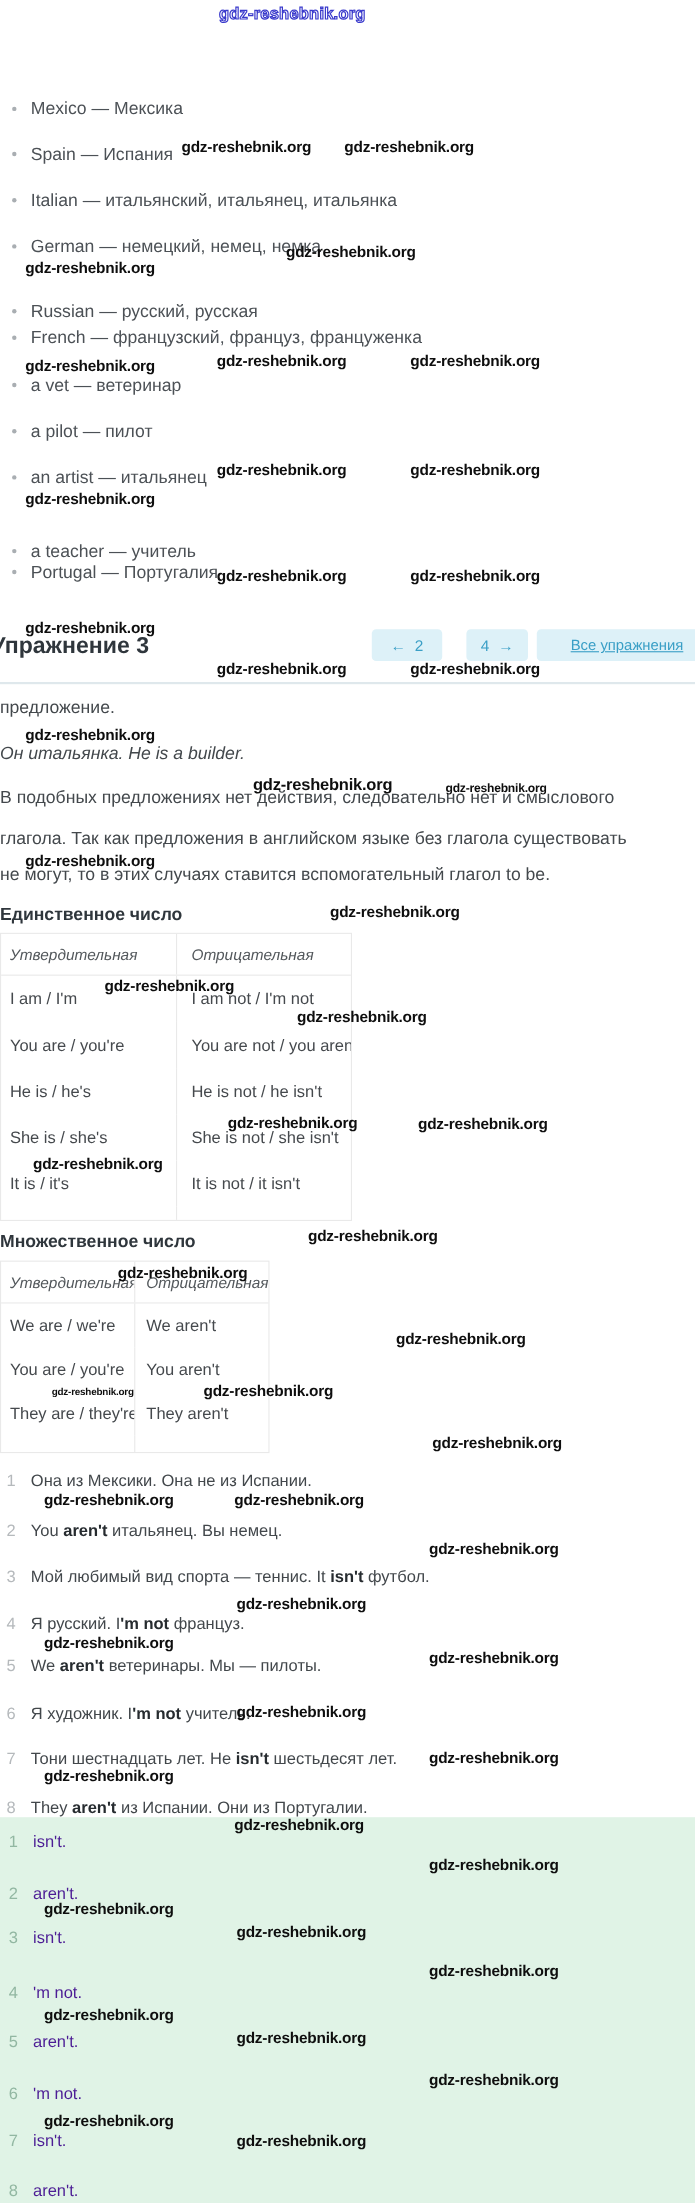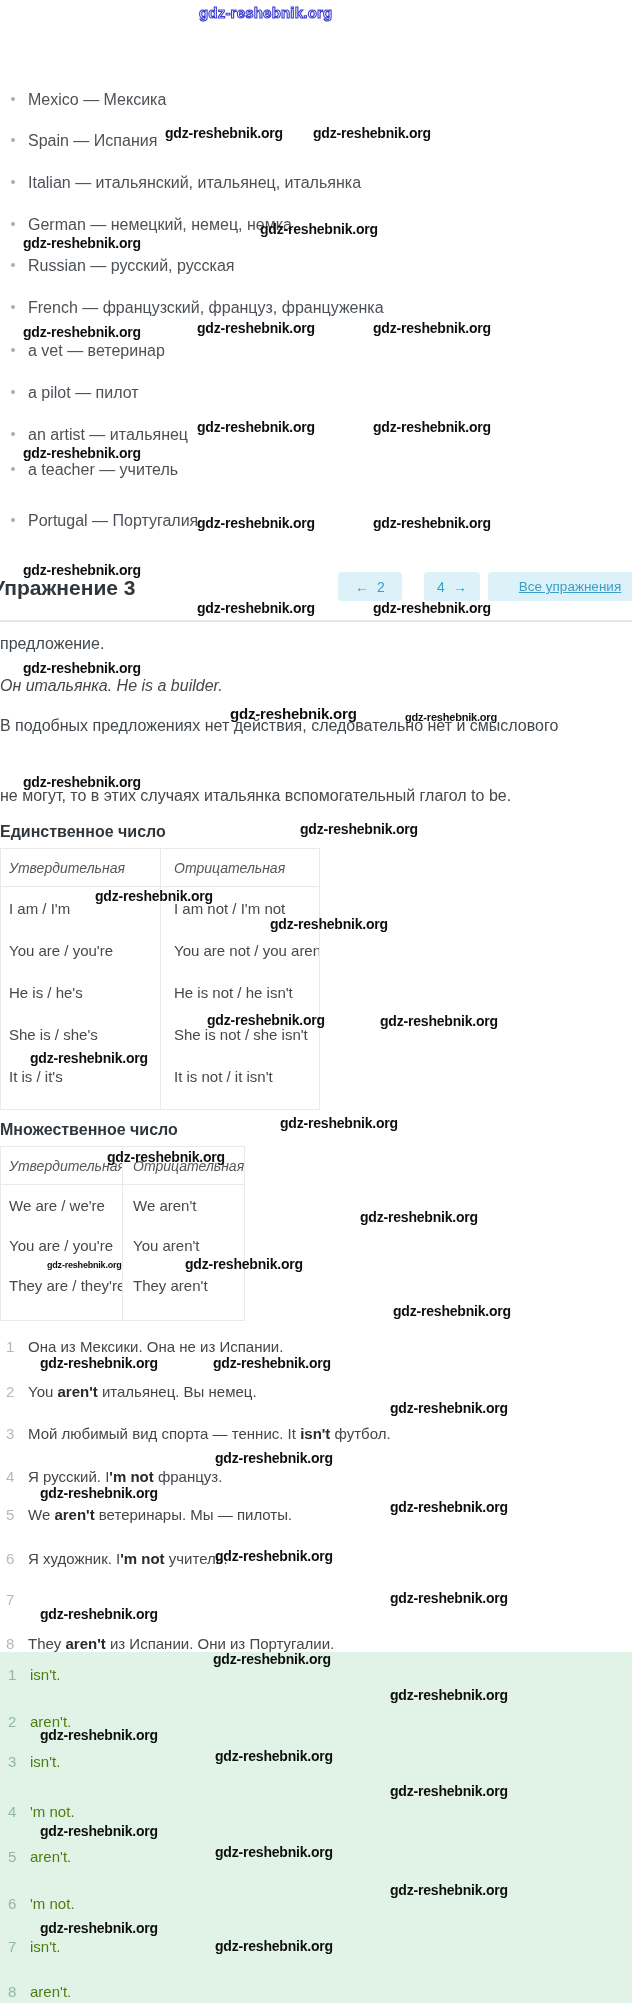--- a/index.html
+++ b/index.html
@@ -53,60 +53,61 @@
   
   .q{position:absolute;left:0;height:20px;width:600px;font-size:15px;line-height:19px;}
   .qnum{position:absolute;left:6px;color:#b5b9bc;}
   .qtext{position:absolute;left:28px;color:#42474b;white-space:nowrap;}
   .qtext b{font-weight:700;color:#262b2f;}
 
   
   .answers{position:absolute;left:0;top:1652px;width:632px;height:351px;background:#e0f3e6;}
   .ans{position:absolute;height:20px;width:300px;font-size:15px;line-height:19px;}
   .anum{position:absolute;left:8px;color:#92b7a2;}
-  .atext{position:absolute;left:30px;color:#4d7c0f;white-space:nowrap;}
+  .atext{position:absolute;left:30px;color:#4c1d95;white-space:nowrap;}
 </style>
 </head>
 <body>
 
 <div class="page">
 
   <span class="wm-outline">gdz-reshebnik.org</span>
 
   <div class="vocab-item" style="top:90px"><span class="bullet"></span><span>Mexico — Мексика</span></div>
   <div class="vocab-item" style="top:131px"><span class="bullet"></span><span>Spain — Испания</span></div>
   <div class="vocab-item" style="top:173px"><span class="bullet"></span><span>Italian — итальянский, итальянец, итальянка</span></div>
   <div class="vocab-item" style="top:215px"><span class="bullet"></span><span>German — немецкий, немец, немка</span></div>
-  <div class="vocab-item" style="top:256px"><span class="bullet"></span><span>Russian — русский, русская</span></div>
+  <div class="vocab-item" style="top:274px"><span class="bullet"></span><span>Russian — русский, русская</span></div>
   <div class="vocab-item" style="top:298px"><span class="bullet"></span><span>French — французский, француз, француженка</span></div>
   <div class="vocab-item" style="top:341px"><span class="bullet"></span><span>a vet — ветеринар</span></div>
   <div class="vocab-item" style="top:383px"><span class="bullet"></span><span>a pilot — пилот</span></div>
   <div class="vocab-item" style="top:425px"><span class="bullet"></span><span>an artist — итальянец</span></div>
-  <div class="vocab-item" style="top:460px"><span class="bullet"></span><span>a teacher — учитель</span></div>
+  <div class="vocab-item" style="top:492px"><span class="bullet"></span><span>a teacher — учитель</span></div>
   <div class="vocab-item" style="top:511px"><span class="bullet"></span><span>Portugal — Португалия</span></div>
 
   <div class="heading">Упражнение 3</div>
   <button class="nav-btn" id="btn-prev">
     <span>←</span>
       <span>2</span>
   </button>
   <button class="nav-btn" id="btn-next">
     <span>4</span>
       <span>→</span>
   </button>
   <button class="nav-btn" id="btn-all">
     <span>Все упражнения</span>
   </button>
 
   <div class="divider"></div>
 
   <div class="intro-line" style="top:634px">предложение.</div>
   <div class="intro-line ital" style="top:676px">Он итальянка. He is a builder.</div>
   <div class="intro-line" style="top:716px">В подобных предложениях нет действия, следовательно нет и смыслового</div>
-  <div class="intro-line" style="top:786px">не могут, то в этих случаях итальянка вспомогательный глагол to be.</div>
+  <div class="intro-line" style="top:753px">глагола. Так как предложения в английском языке без глагола существовать</div>
+  <div class="intro-line" style="top:786px">не могут, то в этих случаях ставится вспомогательный глагол to be.</div>
 
   <div class="sec-title" style="top:823px">Единственное число</div>
   <div class="tbl tbl1">
     <div class="tr th-row">
       <div class="td c1">Утвердительная</div>
       <div class="td c2">Отрицательная</div>
     </div>
     <div class="tr dr">
       <div class="td c1">I am / I'm</div>
       <div class="td c2">I am not / I'm not</div>
@@ -176,20 +177,21 @@
   <div class="q" style="top:1505px">
     <span class="qnum">5</span>
     <span class="qtext"><span>We </span><b>aren't</b><span> ветеринары. Мы — пилоты.</span></span>
   </div>
   <div class="q" style="top:1549px">
     <span class="qnum">6</span>
     <span class="qtext"><span>Я художник. I</span><b>'m not</b><span> учитель.</span></span>
   </div>
   <div class="q" style="top:1590px">
     <span class="qnum">7</span>
+    <span class="qtext"><span>Тони шестнадцать лет. He </span><b>isn't</b><span> шестьдесят лет.</span></span>
   </div>
   <div class="q" style="top:1634px">
     <span class="qnum">8</span>
     <span class="qtext"><span>They </span><b>aren't</b><span> из Испании. Они из Португалии.</span></span>
   </div>
 
   <div class="answers">
     <div class="ans" style="top:13px">
         <span class="anum">1</span>
         <span class="atext">isn't.</span>

